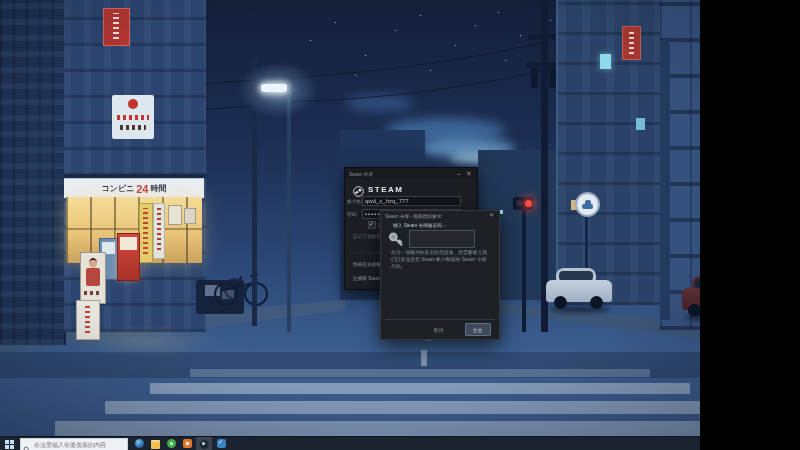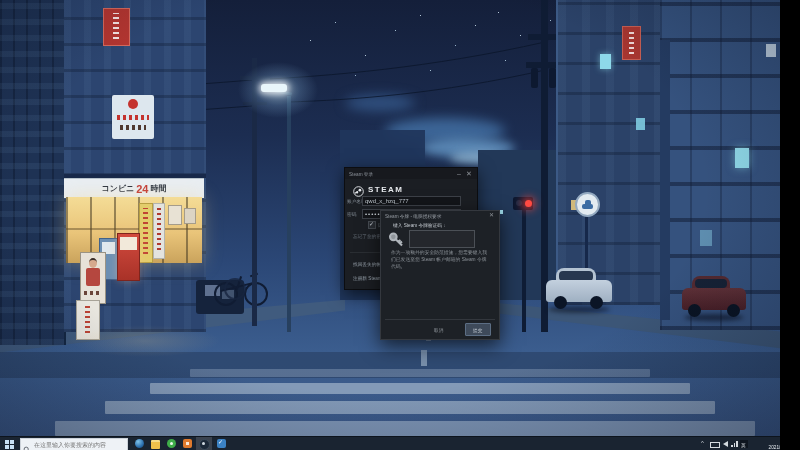--- a/index.html
+++ b/index.html
@@ -1,16 +1,16 @@
 <!DOCTYPE html>
 <html><head>
 <meta charset="utf-8">
 <style>
   html,body{margin:0;padding:0;background:#000;}
-  #screen{position:relative;width:780px;height:450px;overflow:hidden;
+  #screen{position:relative;width:700px;height:450px;overflow:hidden;
           font-family:"Liberation Sans",sans-serif;cursor:default;}
   .abs{position:absolute;}
   .tiny{font-size:6px;}
   .tinier{font-size:6px;transform:scale(.8);transform-origin:0 0;white-space:nowrap;}
   .tinyc{font-size:6px;transform:scale(.78);transform-origin:0 50%;white-space:nowrap;}
   .dashes{background-image:repeating-linear-gradient(0deg,currentColor 0 2px,transparent 2px 5px);}
   .dashes-h{background-image:repeating-linear-gradient(90deg,currentColor 0 3px,transparent 3px 6px);}
   .winbtn{color:#8c9197;font-size:7px;line-height:7px;}
   input{font-family:"Liberation Sans",sans-serif;outline:none;}
   .fld{position:absolute;background:#131519;border:1px solid #3c4047;color:#b9c0c7;

